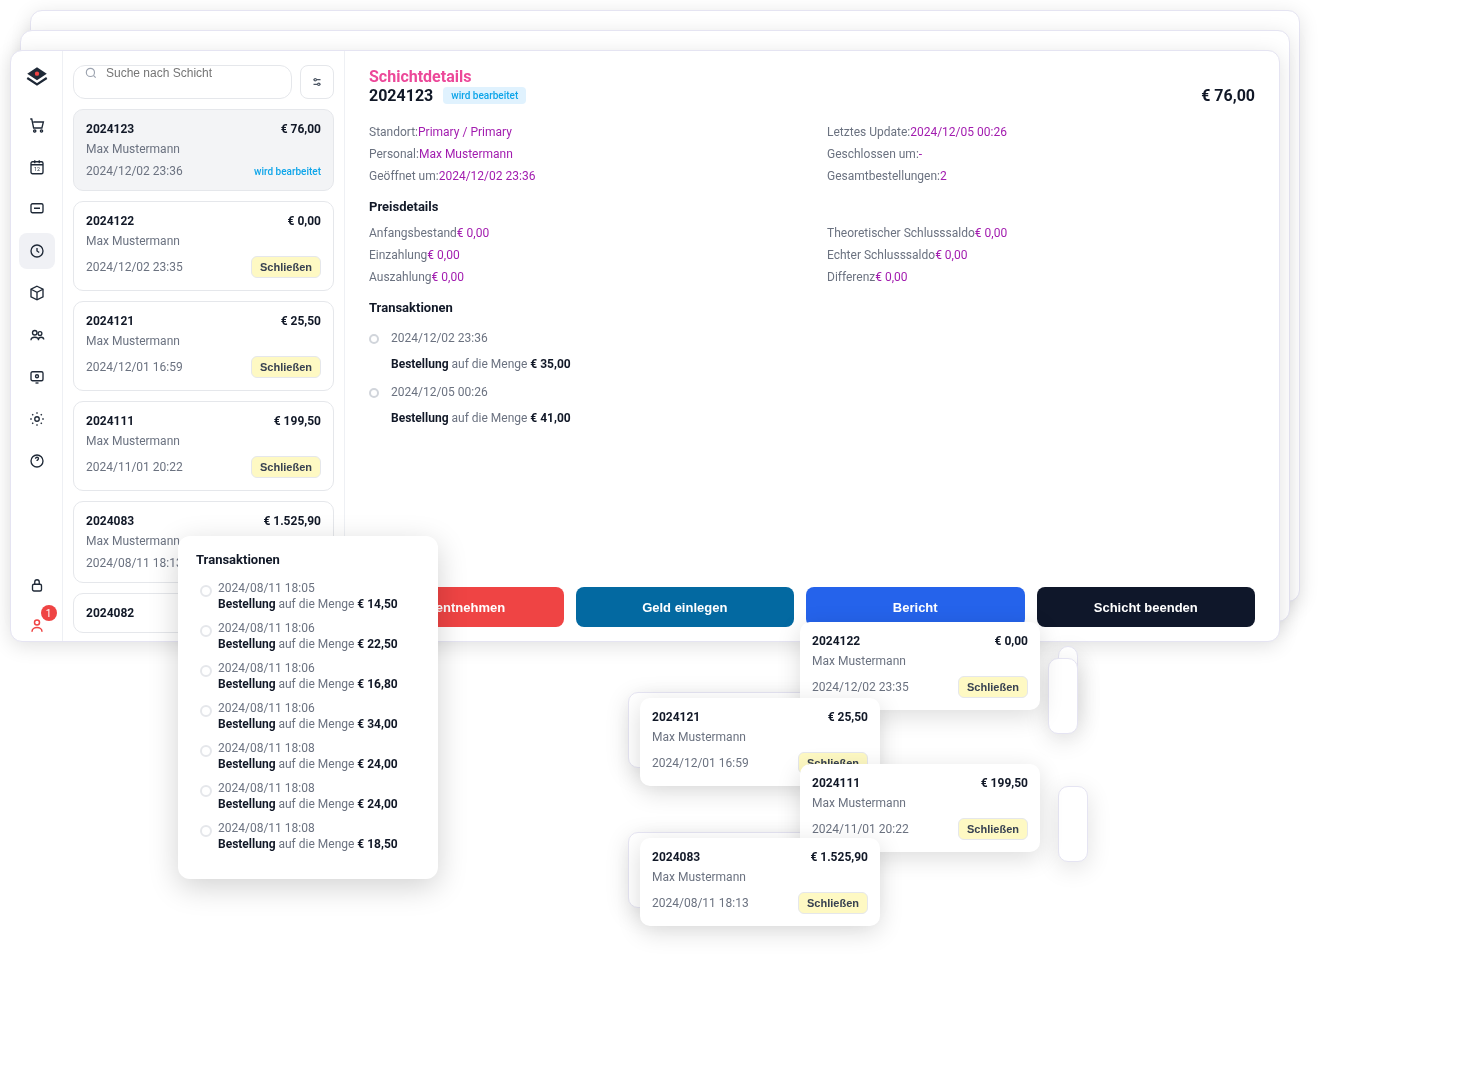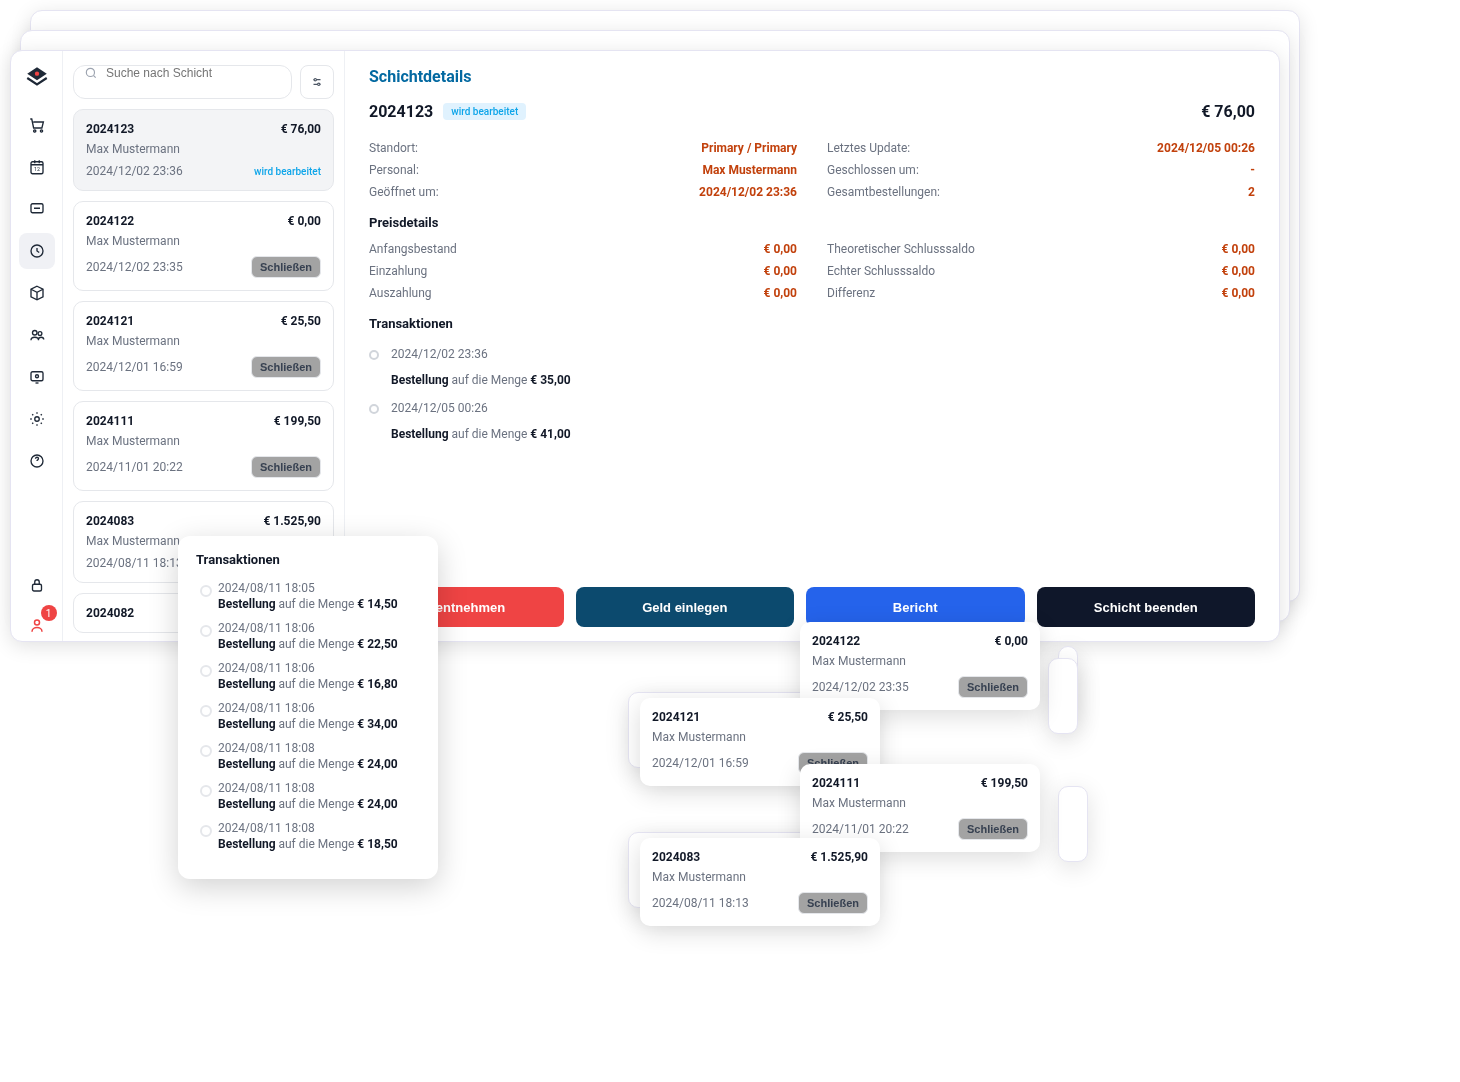--- a/index.html
+++ b/index.html
@@ -28,45 +28,45 @@
 .searchbox input { border:none; outline:none; font-size:12px; flex:1; color:#111827; background:transparent; }
 .filterbtn { width:34px; height:34px; border:1px solid #e5e7eb; border-radius:8px; display:flex; align-items:center; justify-content:center; background:#fff; cursor:pointer; color:#4b5563; }
 
 .card { border:1px solid #e5e7eb; border-radius:10px; padding:12px; background:#fff; font-size:12px; }
 .card.selected { background:#f3f4f6; }
 .card .row1 { display:flex; justify-content:space-between; font-weight:700; color:#111827; }
 .card .row2 { color:#6b7280; margin-top:6px; }
 .card .row3 { display:flex; justify-content:space-between; align-items:center; margin-top:8px; color:#6b7280; }
 .pill { background:#e0f2fe; color:#0ea5e9; font-size:10px; padding:3px 8px; border-radius:4px; font-weight:500; }
 .pill-text { color:#0ea5e9; font-size:10px; font-weight:500; }
-.closebtn { background:#a3a3a3; border:1px solid #e5e7eb; border-radius:6px; padding:4px 8px; font-size:11px; color:#374151; font-weight:600; cursor:pointer; }
+.closebtn { background:#fef9c3; border:1px solid #e5e7eb; border-radius:6px; padding:4px 8px; font-size:11px; color:#374151; font-weight:600; cursor:pointer; }
 
 
 .details { flex:1; padding: 16px 24px 0 24px; display:flex; flex-direction:column; position:relative; }
-.details h1 { font-size:16px; font-weight:700; color:#0369a1; margin-bottom:16px; }
+.details h1 { font-size:16px; font-weight:700; color:#ec4899; }
 .headerrow { display:flex; align-items:center; gap:10px; margin-bottom:20px; }
 .headerrow .id { font-size:16px; font-weight:700; color:#111827; }
 .headerrow .amount { margin-left:auto; font-size:16px; font-weight:700; color:#111827; }
 .section-title { font-size:13px; font-weight:700; color:#111827; margin: 8px 0 12px 0; }
 .grid2 { display:grid; grid-template-columns: 1fr 1fr; column-gap: 30px; }
-.kv { display:flex; justify-content:space-between; font-size:12px; color:#6b7280; margin-bottom:8px; }
+.kv { display:flex; font-size:12px; color:#6b7280; margin-bottom:8px; }
 .kv .k { color:#6b7280; }
-.kv .v { color:#c2410c;font-weight:bold; }
+.kv .v { color:#a21caf; }
 .txlist { margin-top:4px; }
 .txitem { display:flex; gap:12px; margin-bottom: 14px; }
 .txdot { width:10px; height:10px; border:2px solid #d1d5db; background:#fff; border-radius:50%; margin-top:3px; flex-shrink:0; }
 .txitem .txbody { font-size:12px; }
 .txitem .txtime { color:#6b7280; margin-bottom:3px; }
 .txitem .txline { color:#6b7280;margin-top:12px; }
 .txitem .txline b { color:#111827; }
 
 .actionbar { position:absolute; bottom:14px; left:0; right:24px; display:flex; gap:12px; }
 .abtn { flex:1; height:40px; border-radius:8px; border:none; color:#fff; font-size:13px; font-weight:600; cursor:pointer; display:flex; align-items:center; justify-content:center; }
 .abtn.red { background:#ef4444; }
-.abtn.green { background:#0c4a6e; }
+.abtn.green { background:#0369a1; }
 .abtn.blue { background:#2563eb; }
 .abtn.dark { background:#0f172a; }
 
 
 .floatpanel { position:absolute; top:536px; left:178px; width:260px; background:#fff; border-radius:12px; box-shadow:0 8px 30px rgba(0,0,0,0.18); padding:16px 18px 18px 18px; z-index:5; }
 .floatpanel h3 { font-size:13px; font-weight:700; color:#111827; margin-bottom:14px; }
 .floatpanel .txline2 { margin-left:22px; font-size:12px; color:#6b7280; position:relative; margin-bottom:4px; }
 .floatpanel .txline2:before { content:''; position:absolute; left:-18px; top:4px; width:8px; height:8px; border:2px solid #e5e7eb; border-radius:50%; background:#fff; }
 .floatpanel .txline2 .l2 { margin-top:2px; display:block; }
 .floatpanel .txline2 b { color:#111827; }

